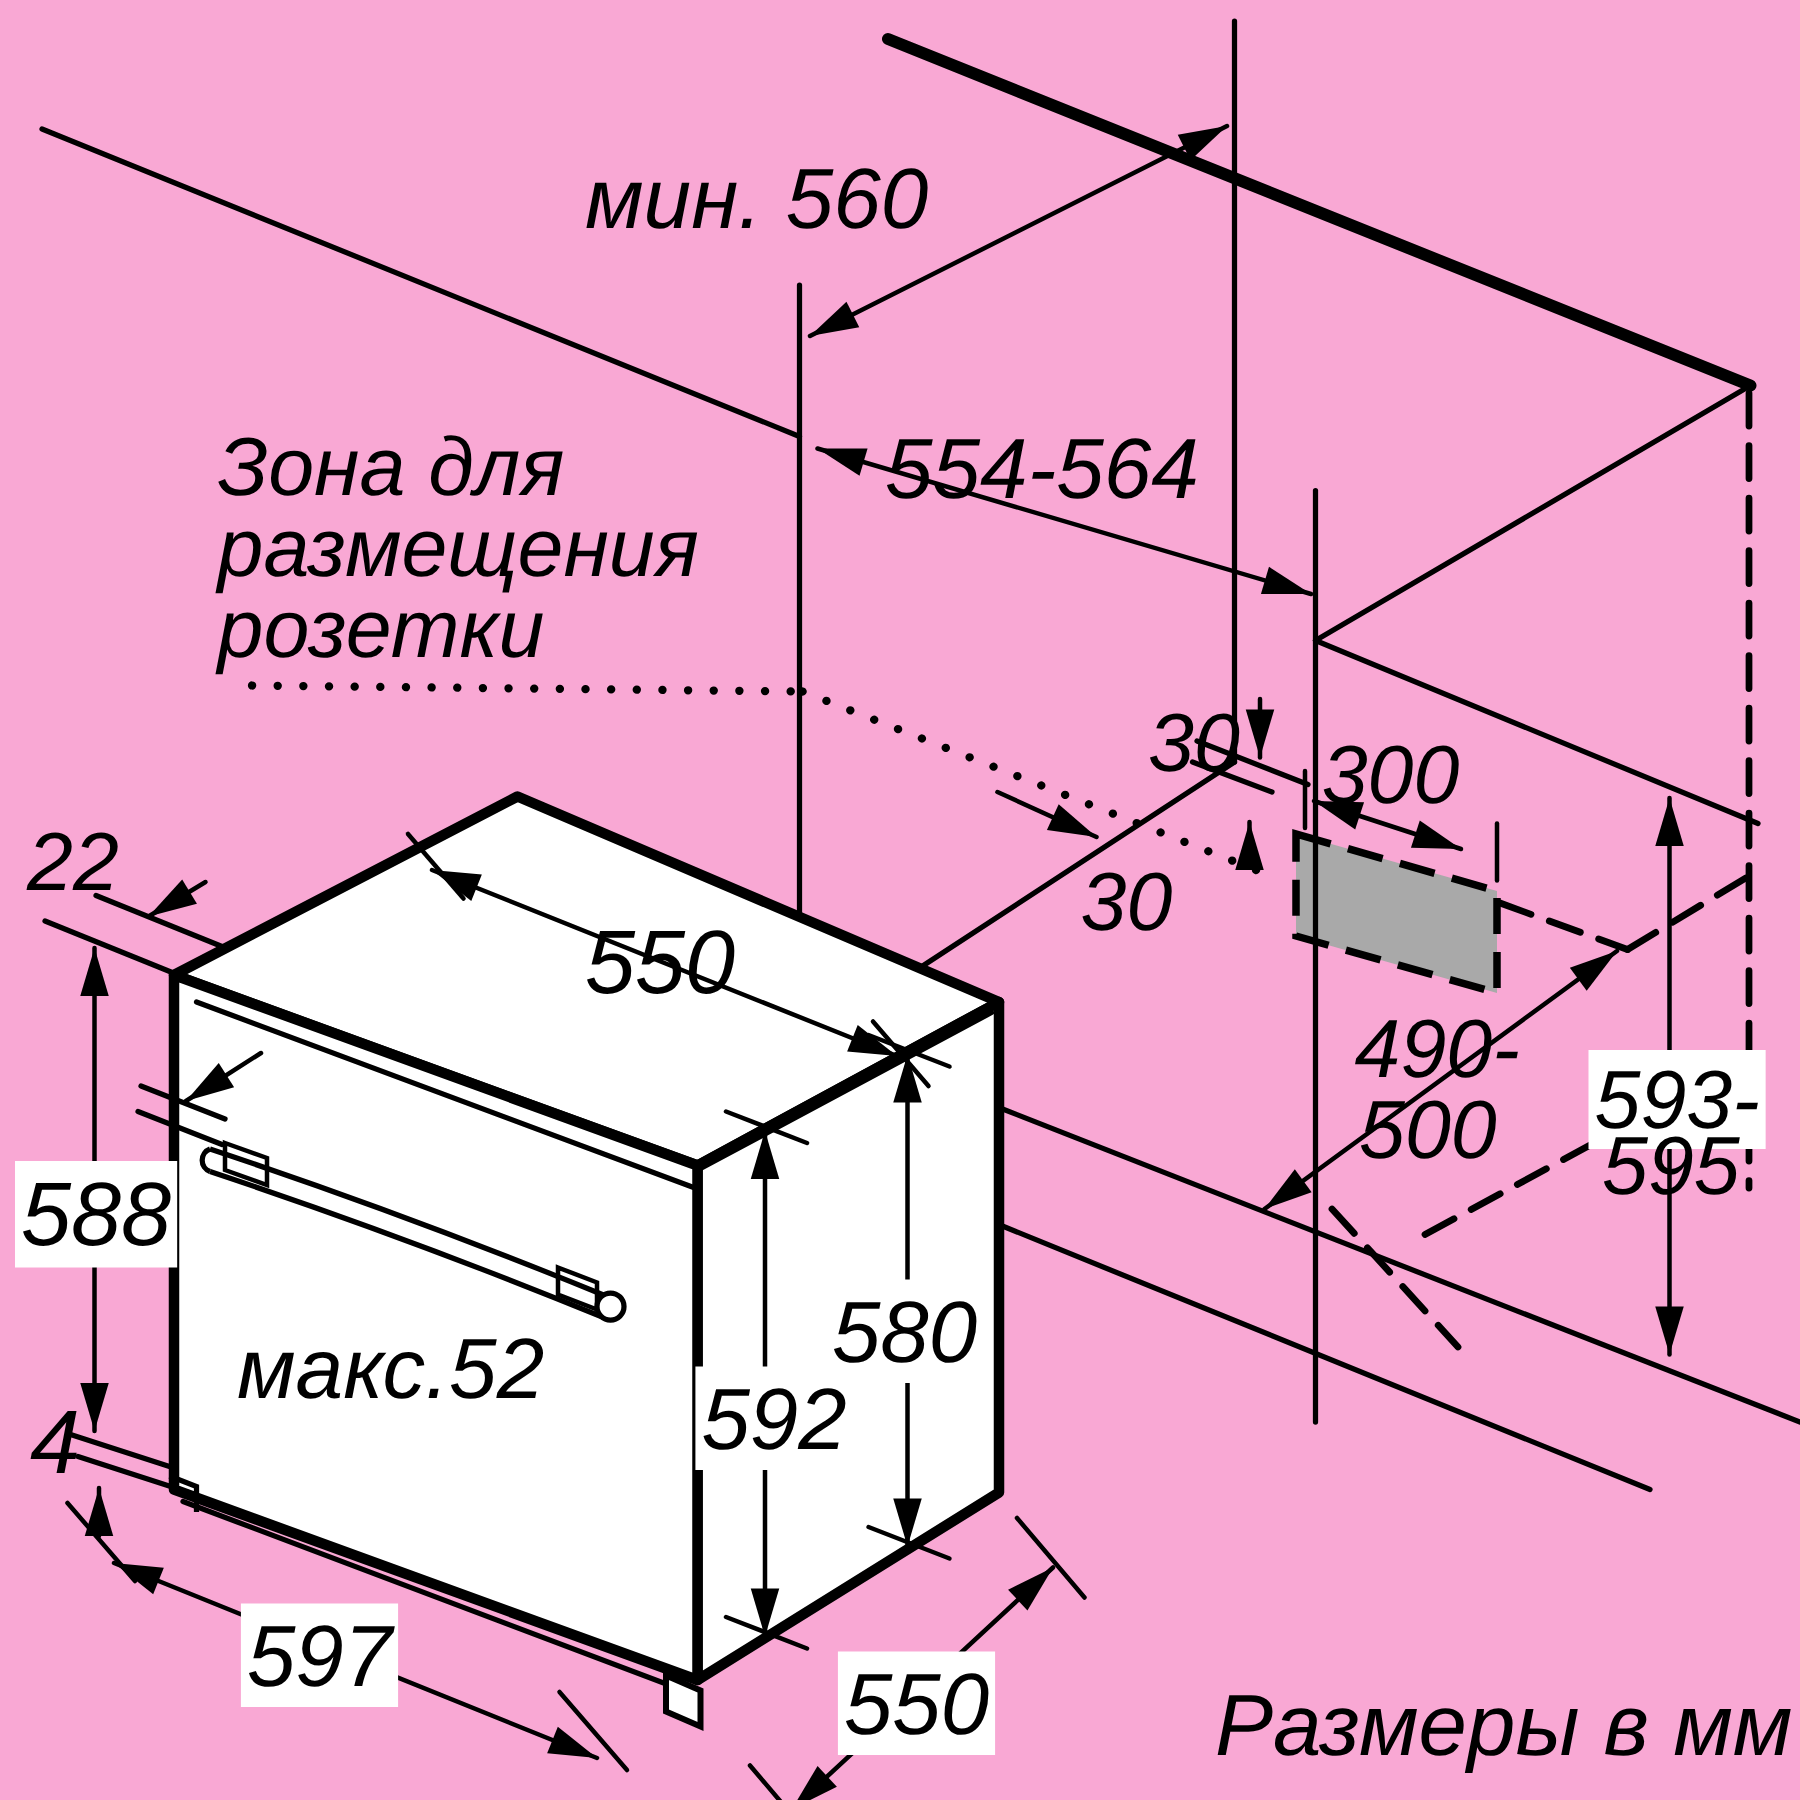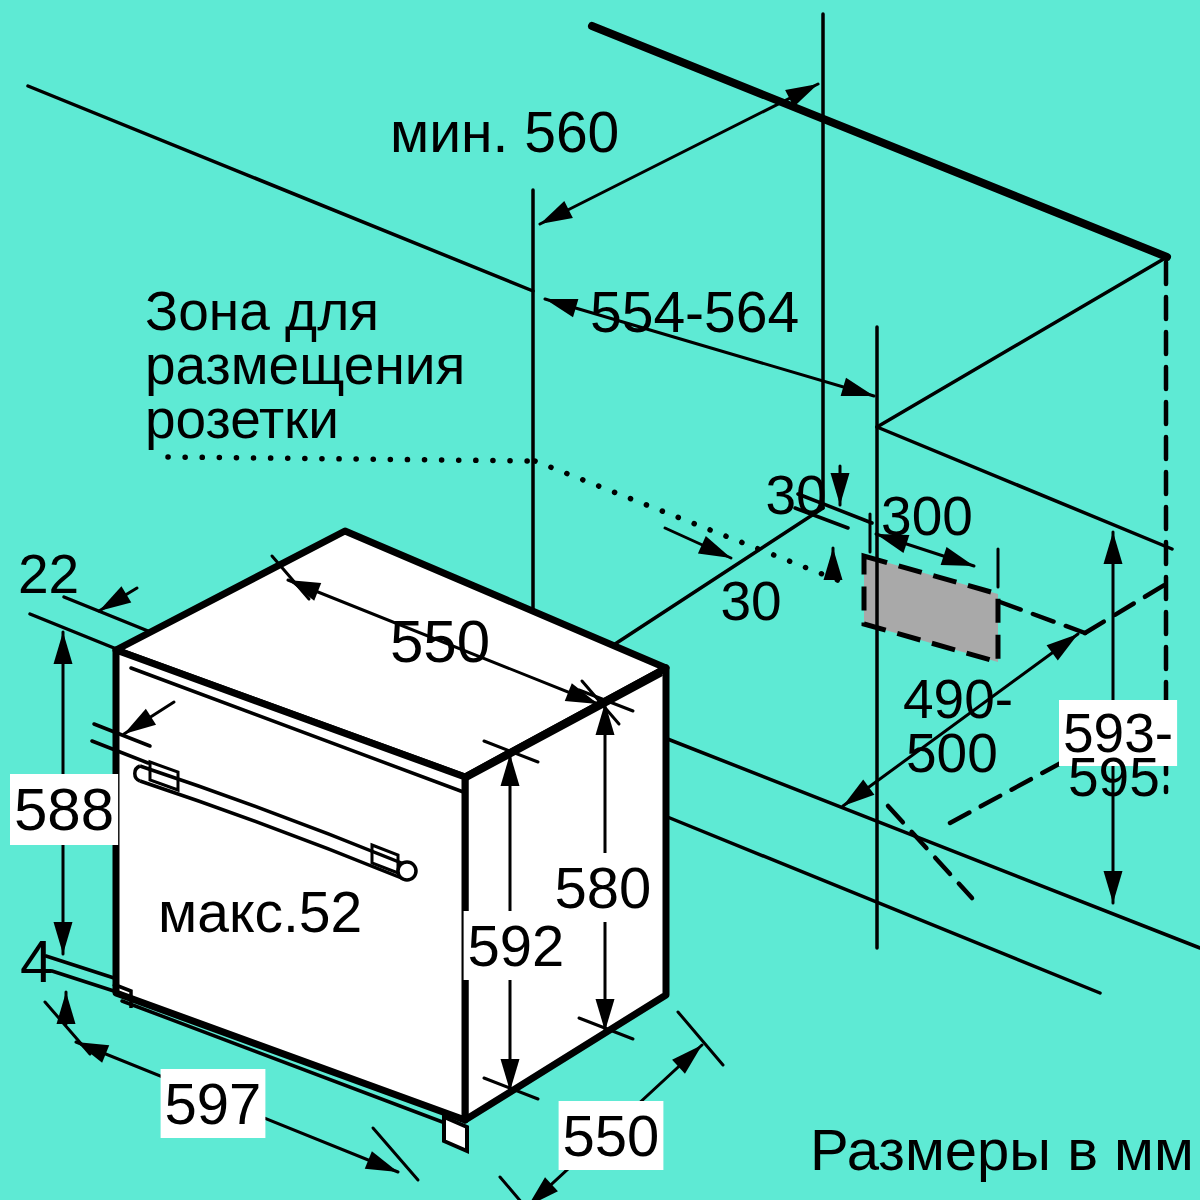--- a/index.html
+++ b/index.html
@@ -1,17 +1,17 @@
 <!DOCTYPE html>
 <html><head>
 <meta charset="utf-8">
 <style>
   html,body{margin:0;padding:0;background:#fff;}
   body{font-family:"Liberation Sans", sans-serif;}
-  #stage{width:1200px;height:1200px;position:relative;background:#5eead4;overflow:hidden;}
+  #stage{width:1200px;height:1200px;position:relative;background:#f9a8d4;overflow:hidden;font-style:italic;}
   svg{display:block;}
   text{fill:#000;}
 </style>
 </head>
 <body>
 
 <div id="stage">
   <svg id="scene" width="1200" height="1200" viewBox="0 0 1200 1200">
     <g id="g-dotted">
         <line x1="168" y1="457" x2="535" y2="461" stroke="#000" stroke-width="5.5" stroke-linecap="round" stroke-dasharray="0.1 17"></line>

